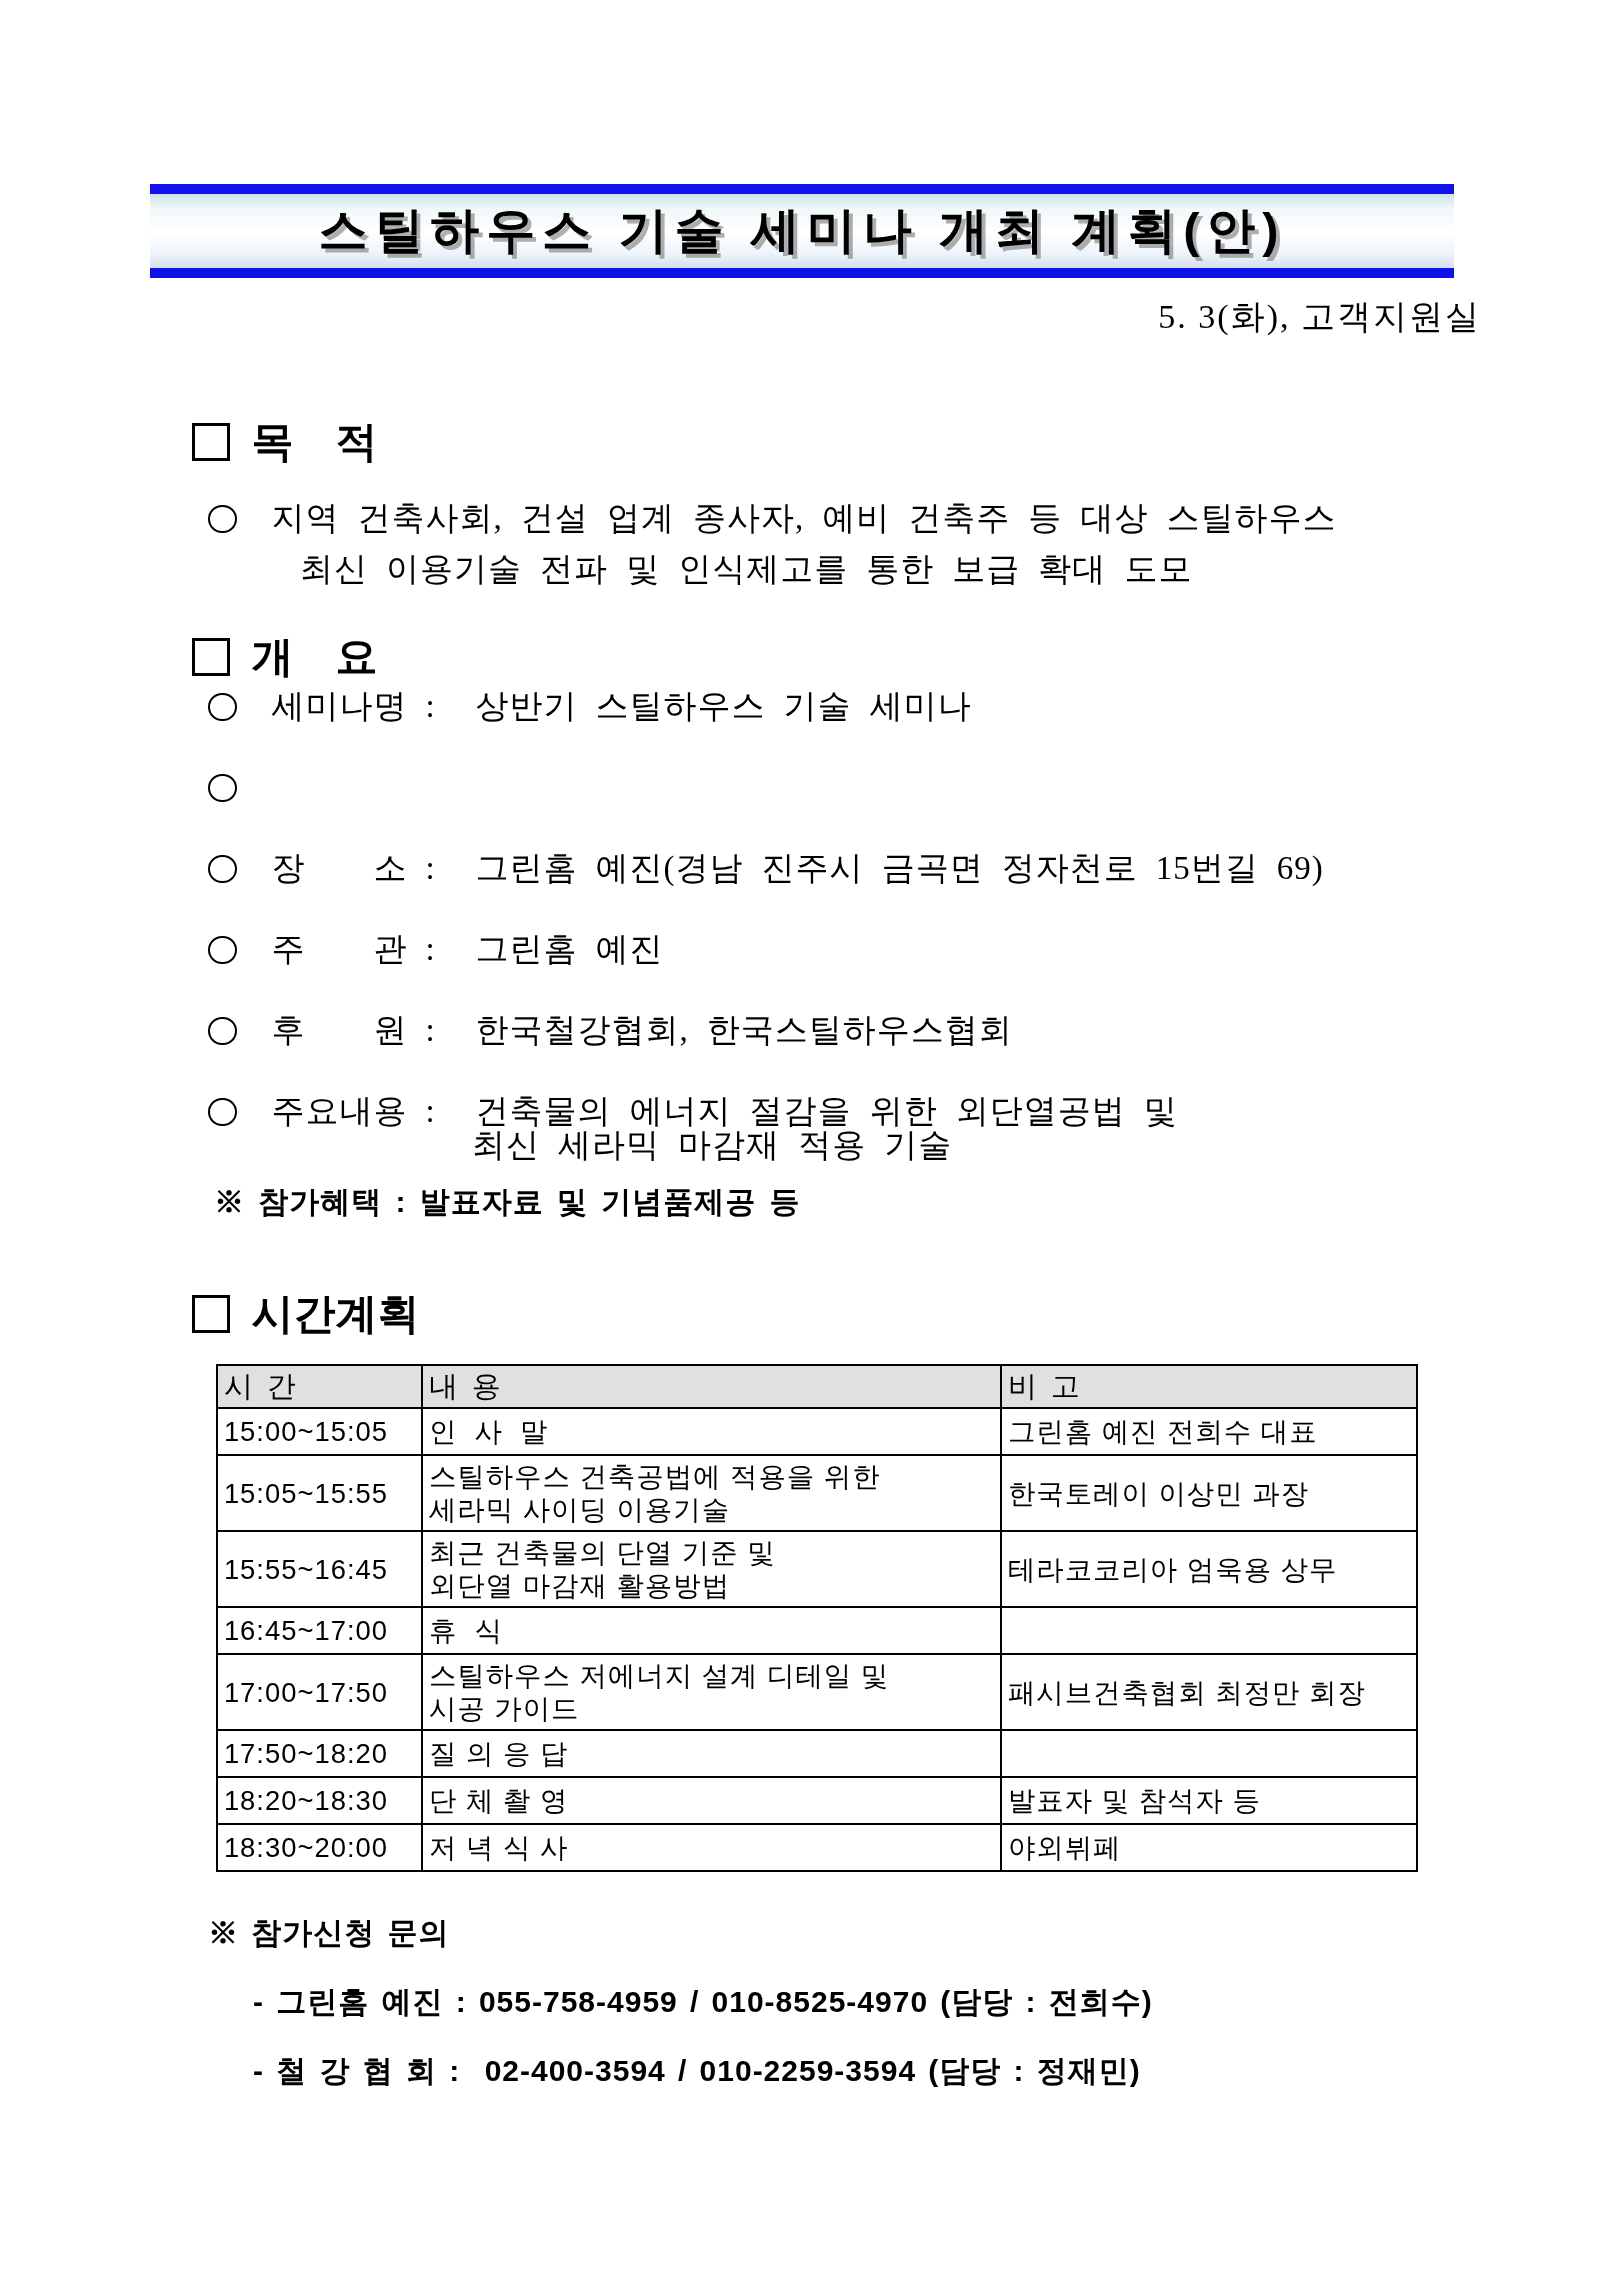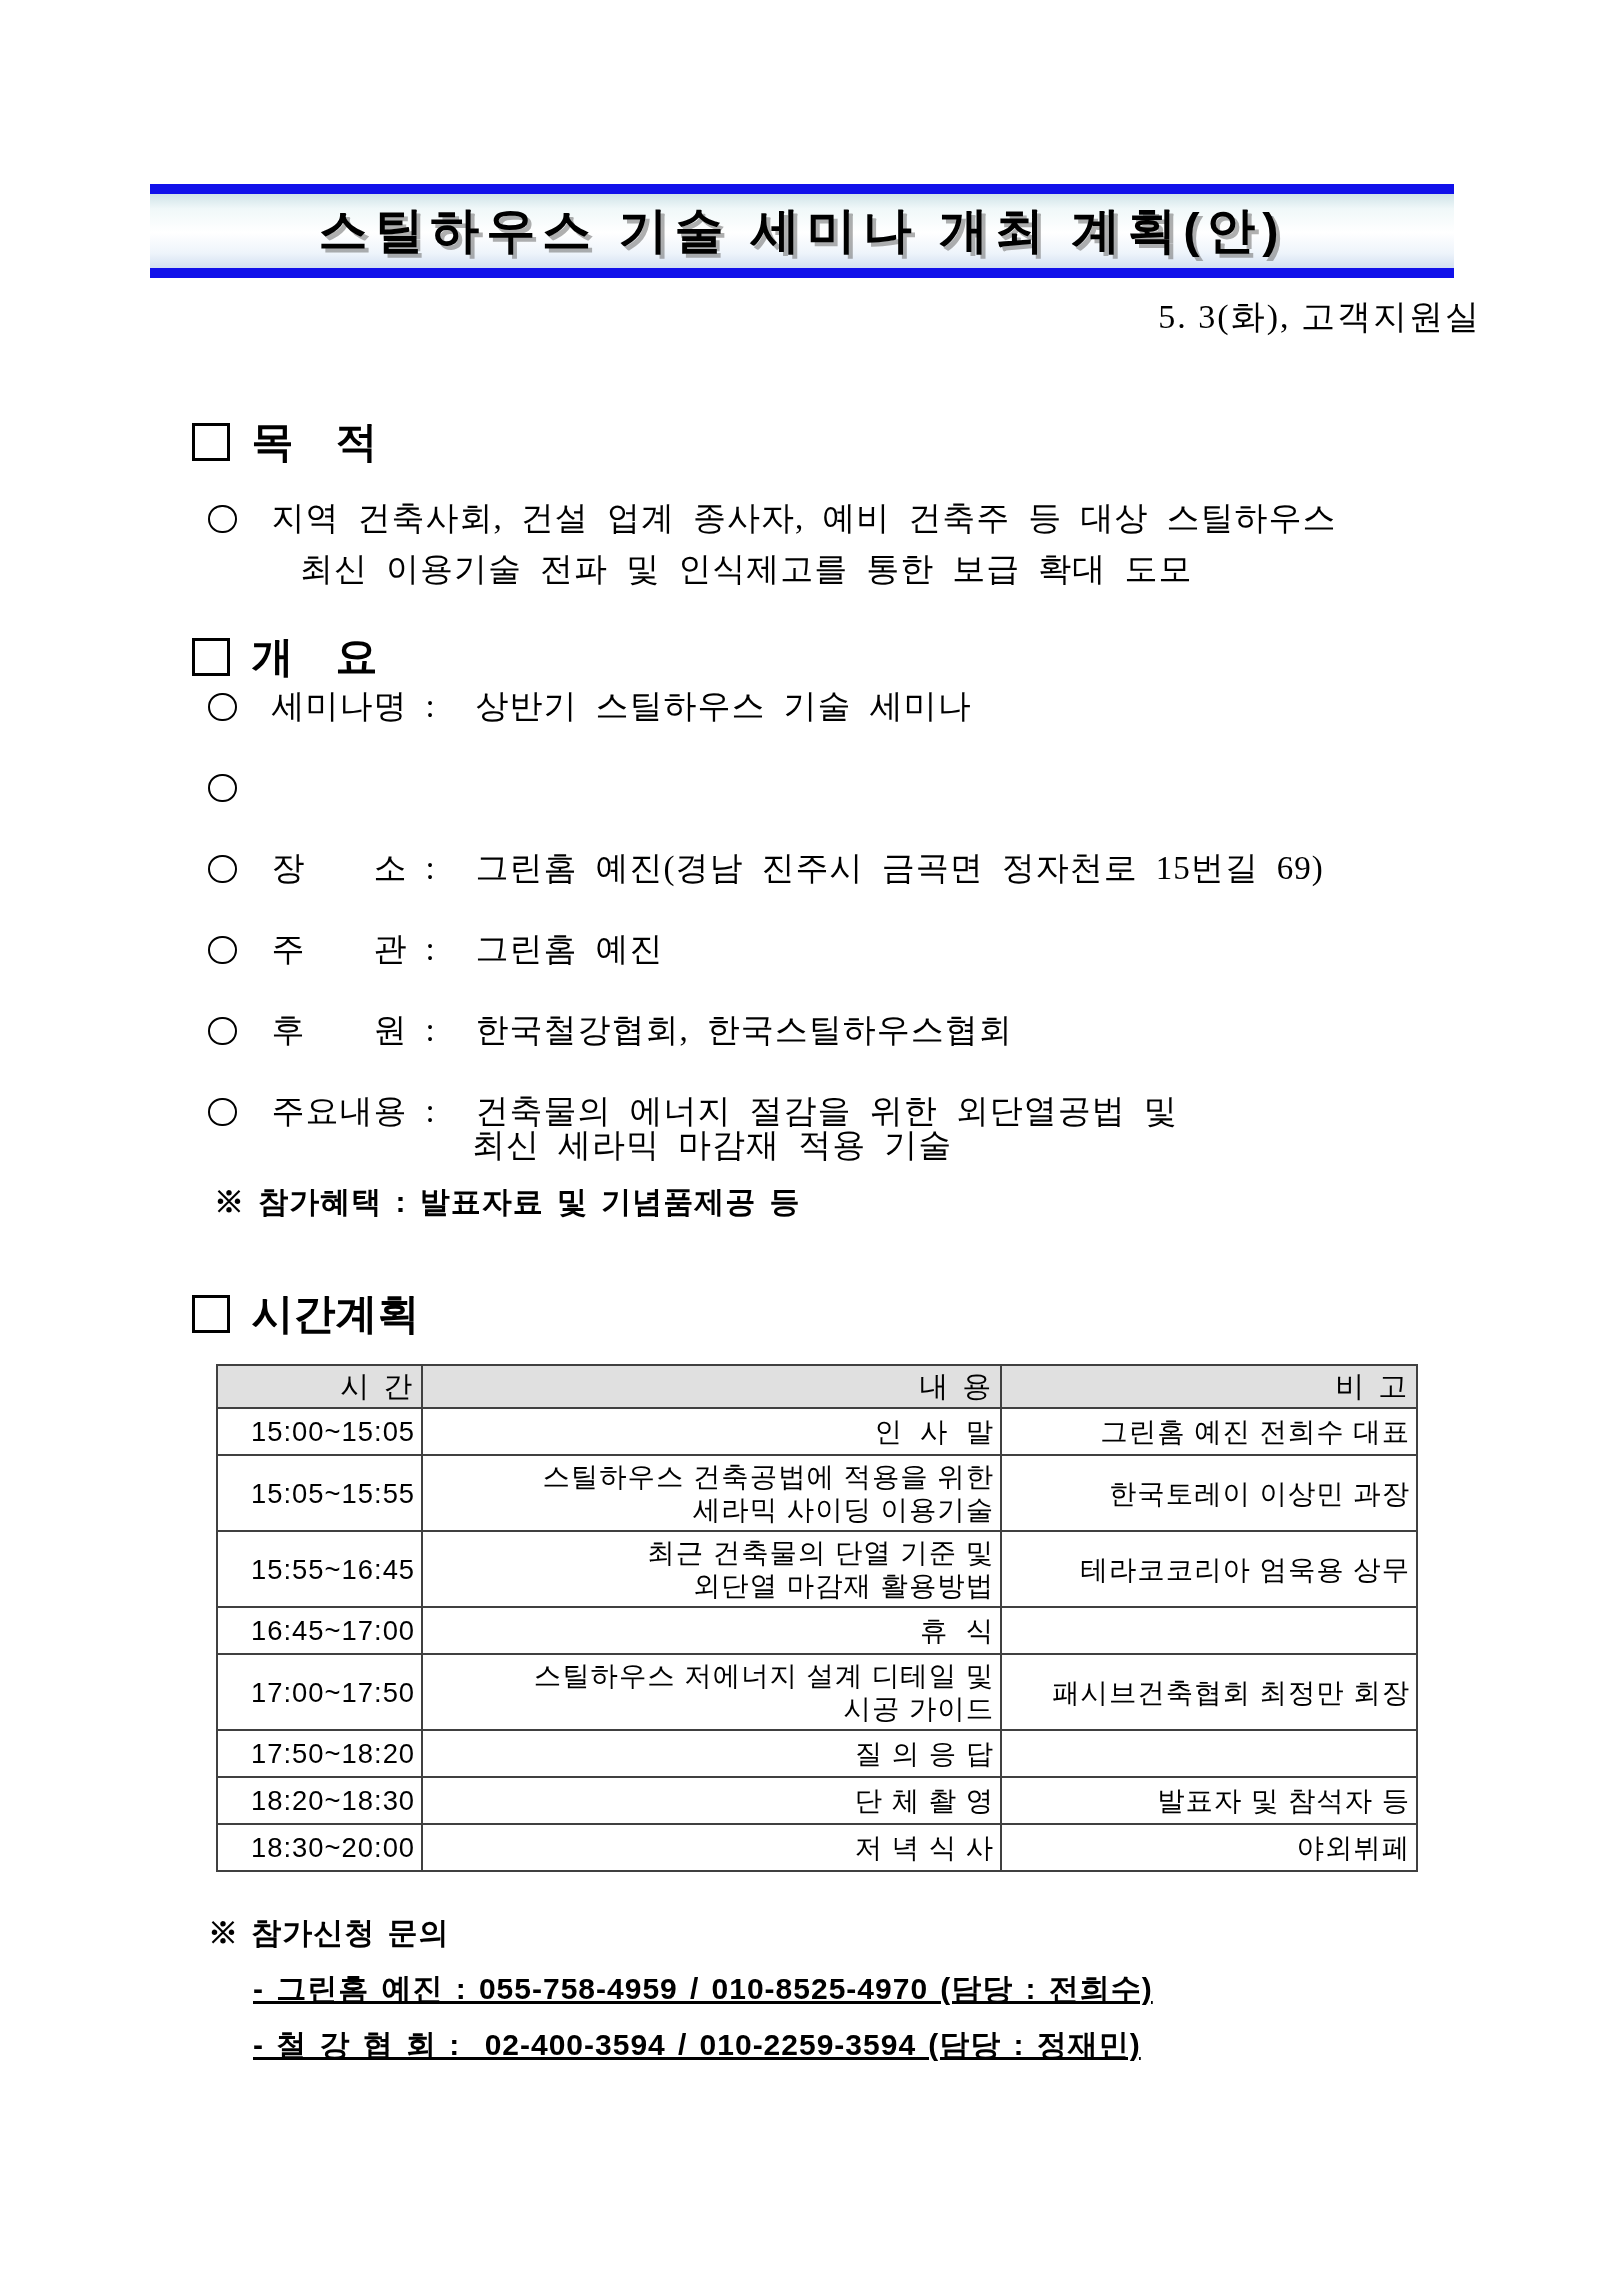--- a/index.html
+++ b/index.html
@@ -54,33 +54,33 @@
   
   .schedule-table{
     position:absolute;left:216px;top:1364px;width:1200px;
     border-collapse:collapse;table-layout:fixed;
     font-family:"Liberation Sans", sans-serif;font-size:27.4px;
   }
   .schedule-table col.c-time{width:205px;}
   .schedule-table col.c-content{width:579px;}
   .schedule-table col.c-note{width:416px;}
   .schedule-table th,.schedule-table td{
-    border:2px solid #404040;text-align:right;vertical-align:middle;
+    border:2px solid #000000;text-align:left;vertical-align:middle;
     padding:0 5.9px;letter-spacing:1px;line-height:33px;white-space:pre-wrap;
   }
   .schedule-table thead tr{height:43px;}
   .schedule-table thead th{background:#e0e0e0;font-weight:normal;font-size:29px;letter-spacing:2.9px;}
   .schedule-table tbody tr{height:47px;}
   .schedule-table tbody tr.tall{height:76px;}
   
   .contact{position:absolute;left:208px;top:1913px;
     font-family:"Liberation Sans", sans-serif;font-weight:bold;font-size:30px;
     letter-spacing:1px;word-spacing:2.9px;}
   .contact .c-heading{white-space:pre;}
-  .contact .c-line{white-space:pre;margin-left:45px;margin-top:15px;text-decoration:underline;}
+  .contact .c-line{white-space:pre;margin-left:45px;margin-top:28px;}
 </style>
 </head>
 <body>
 
 <div class="banner">
   <div class="bar"></div>
   <div class="inner">
     <span class="title">스틸하우스 기술 세미나 개최 계획(안)</span>
   </div>
   <div class="bar"></div>

